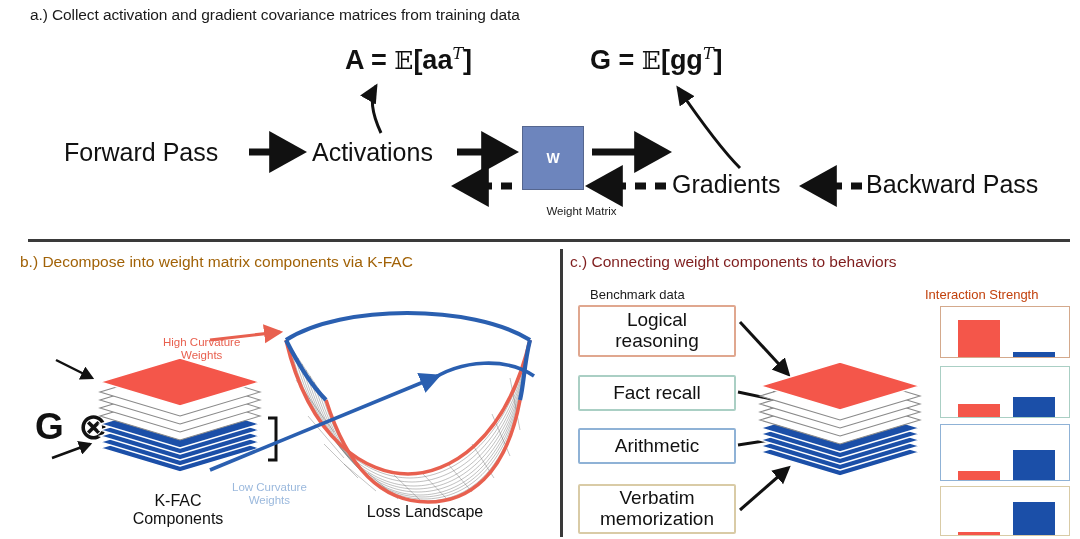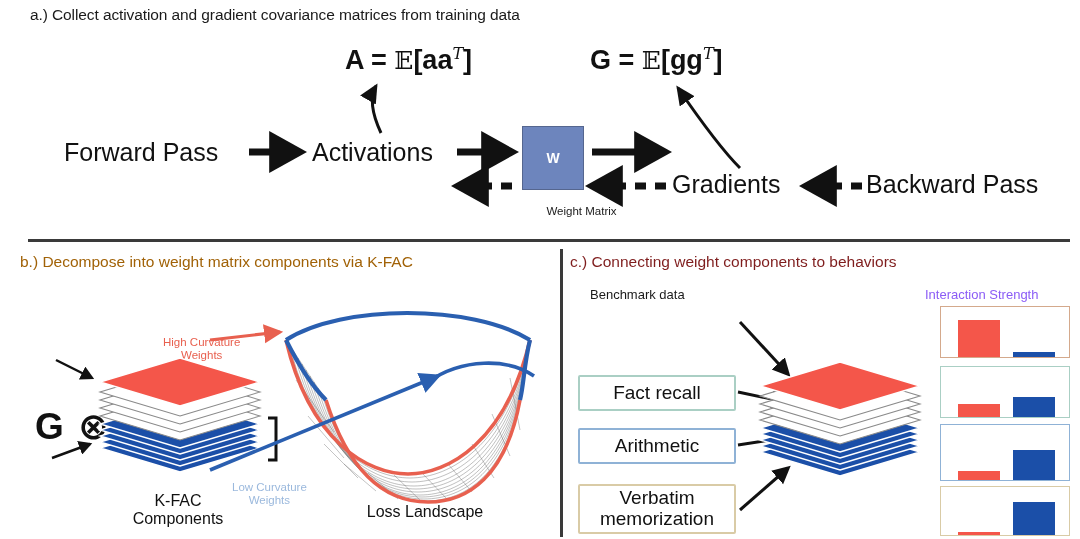--- a/index.html
+++ b/index.html
@@ -35,21 +35,21 @@
   #weight-matrix-caption{left:534px;top:205px;width:95px;text-align:center;font-size:11.5px;color:#1a1a1a;}
 
   
   #rule-top{left:28px;top:239px;width:1042px;height:2.5px;background:#3a3a3a;}
   #rule-vertical{left:560px;top:249px;width:2.5px;height:288px;background:#3a3a3a;}
 
   
   #panel-b-title{left:20px;top:253px;font-size:15.5px;color:#a16207;}
   #panel-c-title{left:570px;top:253px;font-size:15.5px;color:#7f1d1d;}
   #benchmark-data-title{left:590px;top:287px;font-size:13px;color:#1a1a1a;}
-  #interaction-strength-title{left:925px;top:287px;font-size:13px;color:#8b5cf6;}
+  #interaction-strength-title{left:925px;top:287px;font-size:13px;color:#c2410c;}
 
   
   #kron-expr{left:8px;top:405px;font-size:37px;font-weight:700;letter-spacing:2px;margin-left:27px;}
 
   
   .annot{font-size:11.5px;line-height:1.15;text-align:center;white-space:nowrap;}
   #annot-high-curvature{left:163px;top:336px;color:#e8604f;}
   #annot-low-curvature{left:232px;top:481px;color:#9bb9dd;}
 
   .caption{font-size:16px;text-align:center;color:#111;line-height:1.15;}
@@ -251,20 +251,26 @@
 
     <line x1="-62" y1="48" x2="8" y2="40" stroke="#e8604f" stroke-width="3.2" marker-end="url(#ah-red2)"></line>
   </svg>
 
   <div class="abs caption" id="caption-loss">Loss Landscape</div>
 
   <div class="abs" id="panel-c-title">c.) Connecting weight components to behaviors</div>
   <div class="abs" id="benchmark-data-title">Benchmark data</div>
   <div class="abs" id="interaction-strength-title">Interaction Strength</div>
 
+  <div class="abs bench-box" id="bench-0" style="border-color: rgb(224, 167, 143);">
+    <div>
+      <div>Logical</div>
+      <div>reasoning</div>
+    </div>
+  </div>
   <div class="abs bench-box" id="bench-1" style="border-color: rgb(170, 207, 196);">
     <div>Fact recall</div>
   </div>
   <div class="abs bench-box" id="bench-2" style="border-color: rgb(143, 178, 214);">
     <div>Arithmetic</div>
   </div>
   <div class="abs bench-box" id="bench-3" style="border-color: rgb(217, 203, 166);">
     <div>
       <div>Verbatim</div>
       <div>memorization</div>

